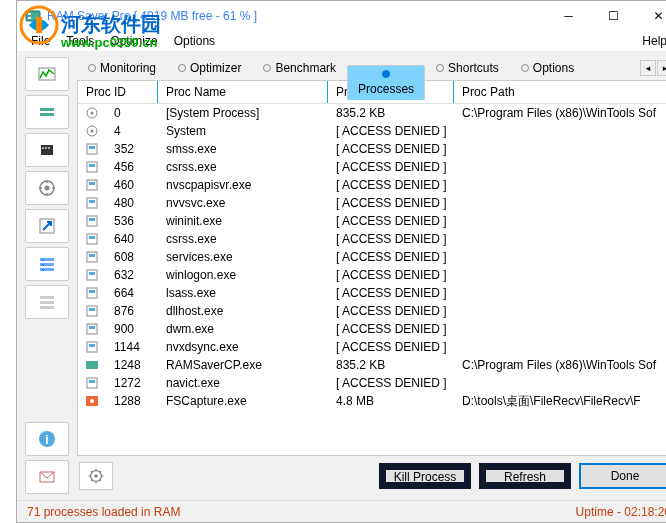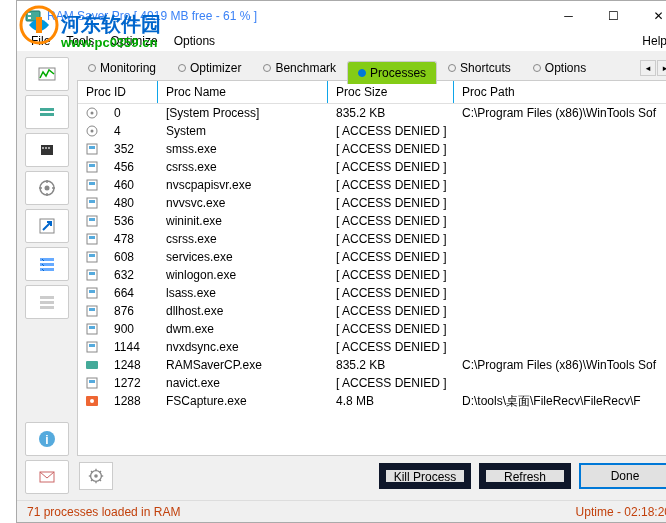--- a/index.html
+++ b/index.html
@@ -29,21 +29,21 @@
 .sidebar { width: 60px; background: #f0f0f0; padding: 6px 0; display: flex; flex-direction: column; gap: 4px; align-items: center; }
 .sidebar .sbtn { width: 44px; height: 34px; border: 1px solid #ccc; background: #fff; display: flex; align-items: center; justify-content: center; border-radius: 2px; }
 .sidebar .spacer { flex: 1; }
 .sidebar .sbtn svg { width: 20px; height: 20px; }
 
 .main { flex: 1; display: flex; flex-direction: column; padding: 4px 8px 4px 0; }
 
 
 .tabs { height: 26px; display: flex; align-items: center; background: #f0f0f0; border-bottom: 1px solid #ccc; }
 .tab { padding: 4px 10px; display: flex; align-items: center; gap: 4px; cursor: pointer; border: 1px solid transparent; border-bottom: none; }
-.tab.active { background: #84cc16; border-color: #ccc; border-radius: 3px 3px 0 0; position: relative; top: 5px; }
+.tab.active { background: #7dd3fc; border-color: #ccc; border-radius: 3px 3px 0 0; position: relative; top: 15px; flex-direction: column; }
 .tab .dot { width: 8px; height: 8px; border-radius: 50%; border: 1px solid #888; }
 .tab.active .dot { background: #0078d7; border-color: #0078d7; }
 .tabs .nav { display: flex; margin-left: auto; }
 .tabs .nav div { width: 16px; height: 16px; display: flex; align-items: center; justify-content: center; border: 1px solid #ccc; margin-left: 1px; font-size: 9px; }
 
 
 .table-wrap { flex: 1; background: #fff; border: 1px solid #ccc; border-top: none; overflow: hidden; display: flex; flex-direction: column; }
 .thead { display: flex; border-bottom: 1px solid #e0e0e0; background: #fff; }
 .thead div { padding: 4px 8px; border-right: 1px solid #0ea5e9; color: #000; }
 .tbody { flex: 1; overflow-y: auto; overflow-x: hidden; }
@@ -306,21 +306,21 @@
               <div class="col-size">[ ACCESS DENIED ]</div>
               <div class="col-path"></div>
             </div>
             <div class="row">
               <div class="col-icon">
                 <svg viewBox="0 0 14 14">
                   <rect x="2" y="2" width="10" height="10" fill="#fff" stroke="#888"></rect>
                   <rect x="4" y="4" width="6" height="3" fill="#5ad"></rect>
                 </svg>
               </div>
-              <div class="col-id">478</div>
+              <div class="col-id">640</div>
               <div class="col-name">csrss.exe</div>
               <div class="col-size">[ ACCESS DENIED ]</div>
               <div class="col-path"></div>
             </div>
             <div class="row">
               <div class="col-icon">
                 <svg viewBox="0 0 14 14">
                   <rect x="2" y="2" width="10" height="10" fill="#fff" stroke="#888"></rect>
                   <rect x="4" y="4" width="6" height="3" fill="#5ad"></rect>
                 </svg>

